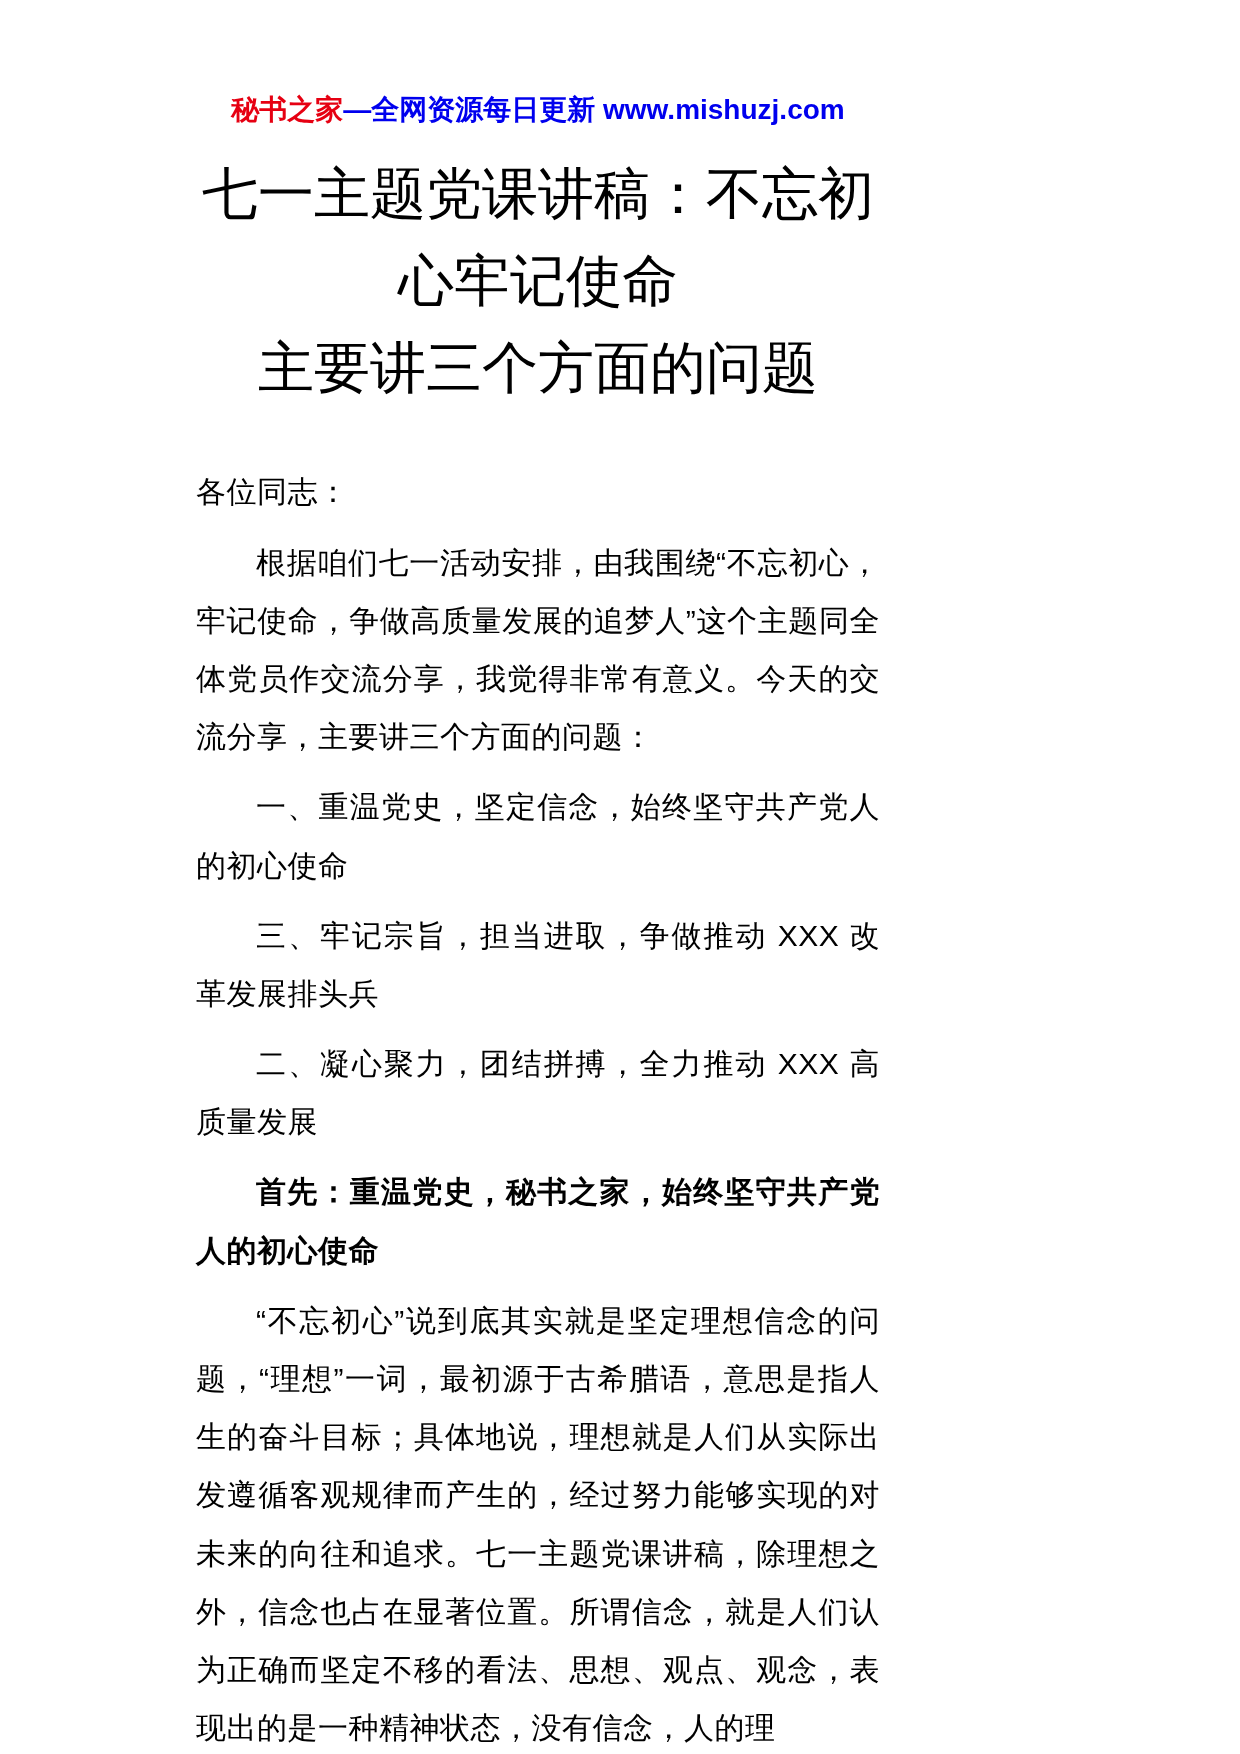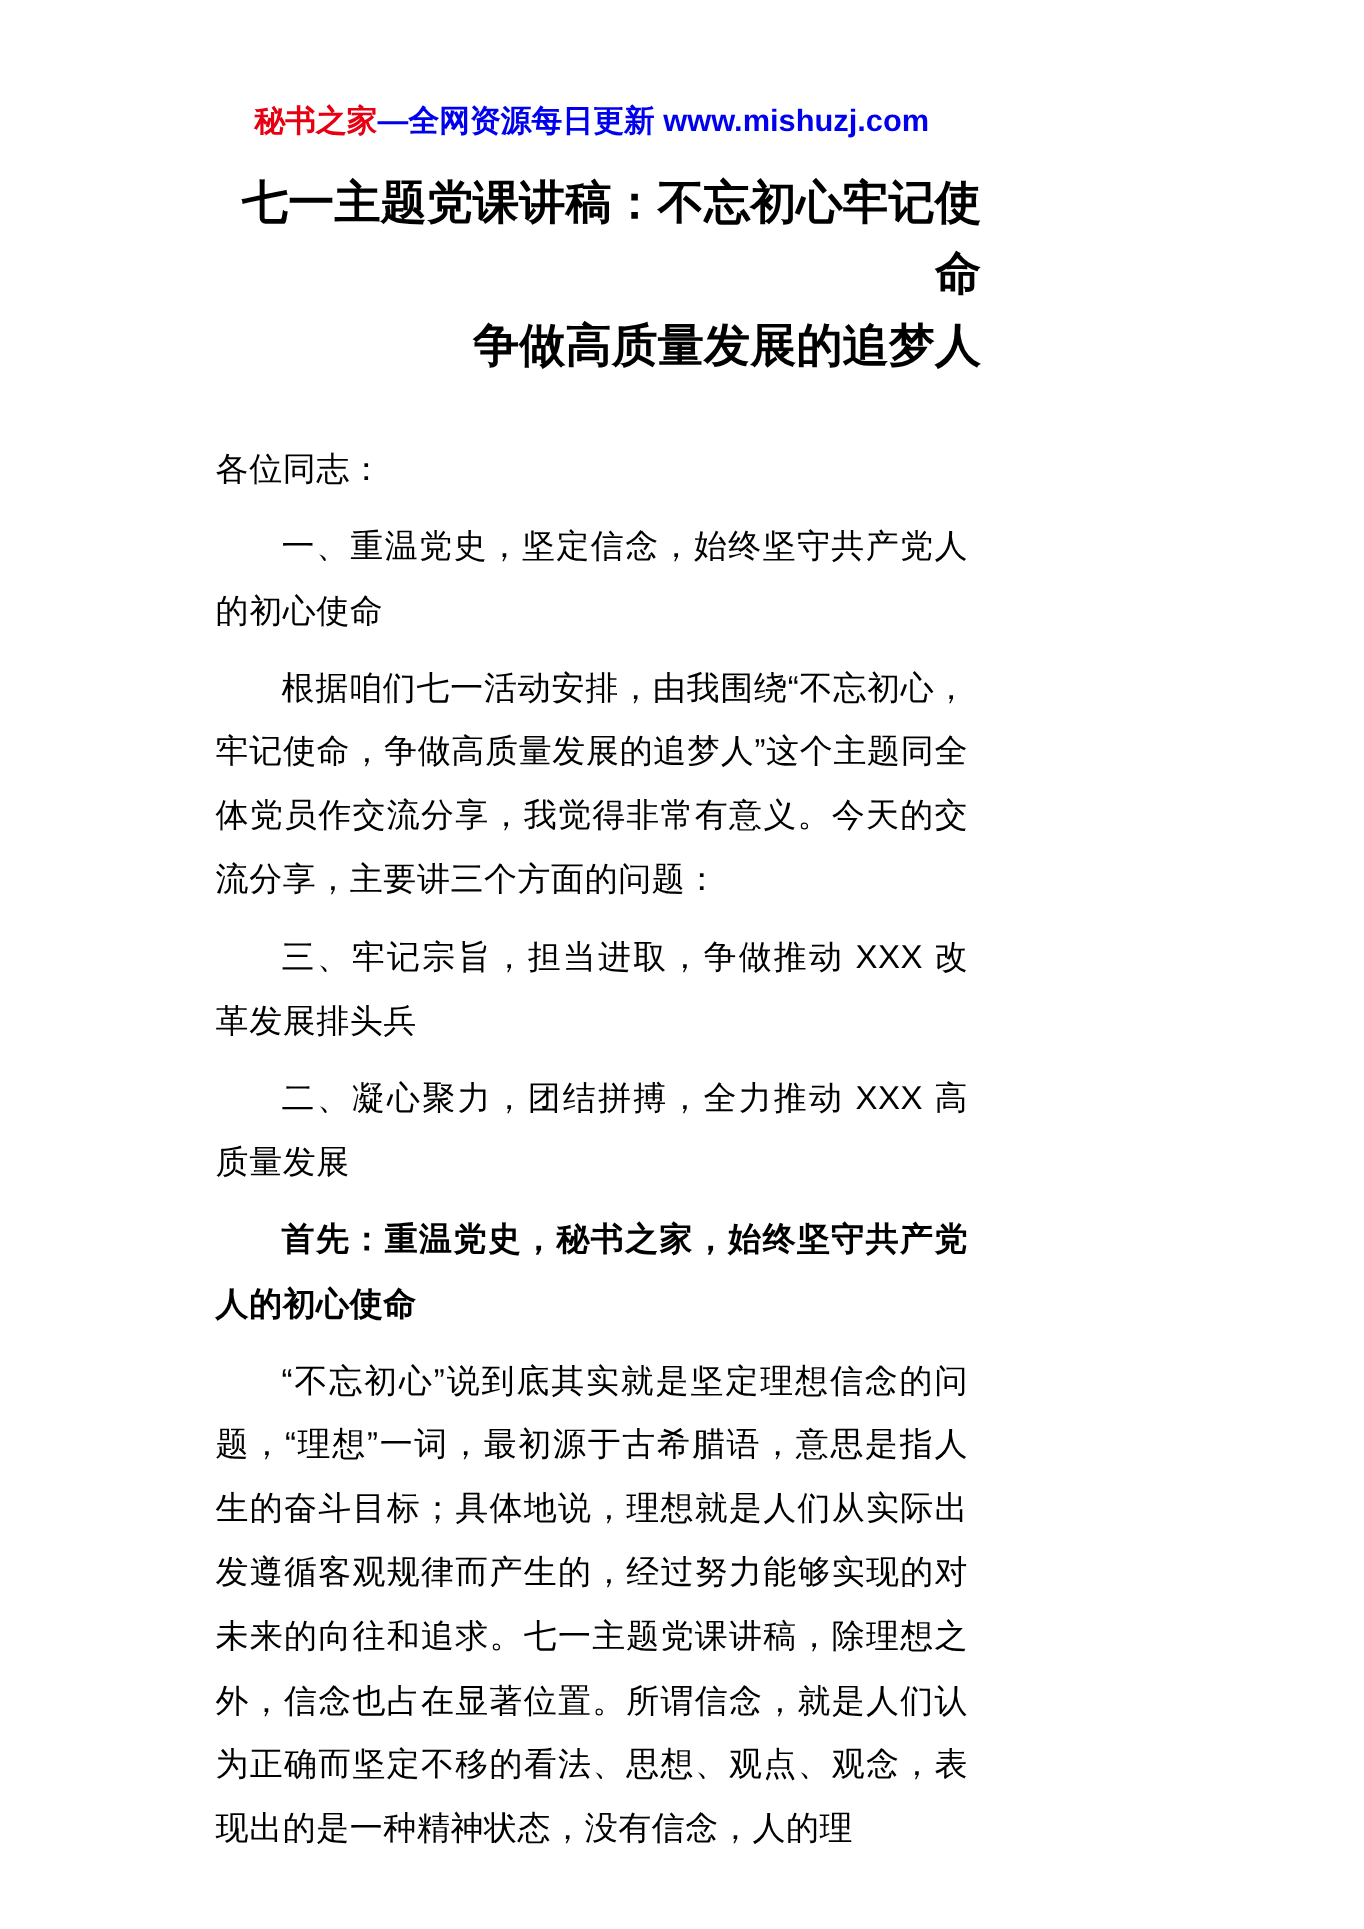--- a/index.html
+++ b/index.html
@@ -24,23 +24,23 @@
     font-size: 28px;
     font-weight: bold;
     line-height: 1.25;
     white-space: nowrap;
   }
   .site-name { color: #e60012; }
   .site-tagline { color: #0000ee; }
   .site-url { color: #0000ee; text-decoration: none; cursor: pointer; }
   .doc-title {
     margin: 24px 0 52px 0;
-    text-align: right;
-    font-size: 42px;
-    font-weight: bold;
+    text-align: center;
+    font-size: 56px;
+    font-weight: normal;
     line-height: 1.55;
   }
   .doc-title .title-line { display: block; }
   .doc-body p {
     margin: 12px;
     font-size: 30px;
     line-height: 1.94;
     text-align: justify;
     text-justify: inter-ideograph;
     text-indent: 2em;
@@ -53,26 +53,26 @@
 <body>
 
 <div class="page">
 
   <div class="site-header">
     <span class="site-name">秘书之家</span><span class="site-tagline">—全网资源每日更新 </span><span class="site-url">www.mishuzj.com</span>
   </div>
 
   <h1 class="doc-title">
     <span class="title-line">七一主题党课讲稿：不忘初心牢记使命</span>
-    <span class="title-line">争做高质量发展的追梦人</span>
+    <span class="title-line">主要讲三个方面的问题</span>
   </h1>
 
   <div class="doc-body">
     <p class="no-indent">各位同志：</p>
+    <p>根据咱们七一活动安排，由我围绕“不忘初心，牢记使命，争做高质量发展的追梦人”这个主题同全体党员作交流分享，我觉得非常有意义。今天的交流分享，主要讲三个方面的问题：</p>
     <p>一、重温党史，坚定信念，始终坚守共产党人的初心使命</p>
-    <p>根据咱们七一活动安排，由我围绕“不忘初心，牢记使命，争做高质量发展的追梦人”这个主题同全体党员作交流分享，我觉得非常有意义。今天的交流分享，主要讲三个方面的问题：</p>
     <p>三、牢记宗旨，担当进取，争做推动 XXX 改革发展排头兵</p>
     <p>二、凝心聚力，团结拼搏，全力推动 XXX 高质量发展</p>
     <p class="section-heading">首先：重温党史，秘书之家，始终坚守共产党人的初心使命</p>
     <p>“不忘初心”说到底其实就是坚定理想信念的问题，“理想”一词，最初源于古希腊语，意思是指人生的奋斗目标；具体地说，理想就是人们从实际出发遵循客观规律而产生的，经过努力能够实现的对未来的向往和追求。七一主题党课讲稿，除理想之外，信念也占在显著位置。所谓信念，就是人们认为正确而坚定不移的看法、思想、观点、观念，表现出的是一种精神状态，没有信念，人的理</p>
   </div>
 
 </div>
 
 </body></html>

